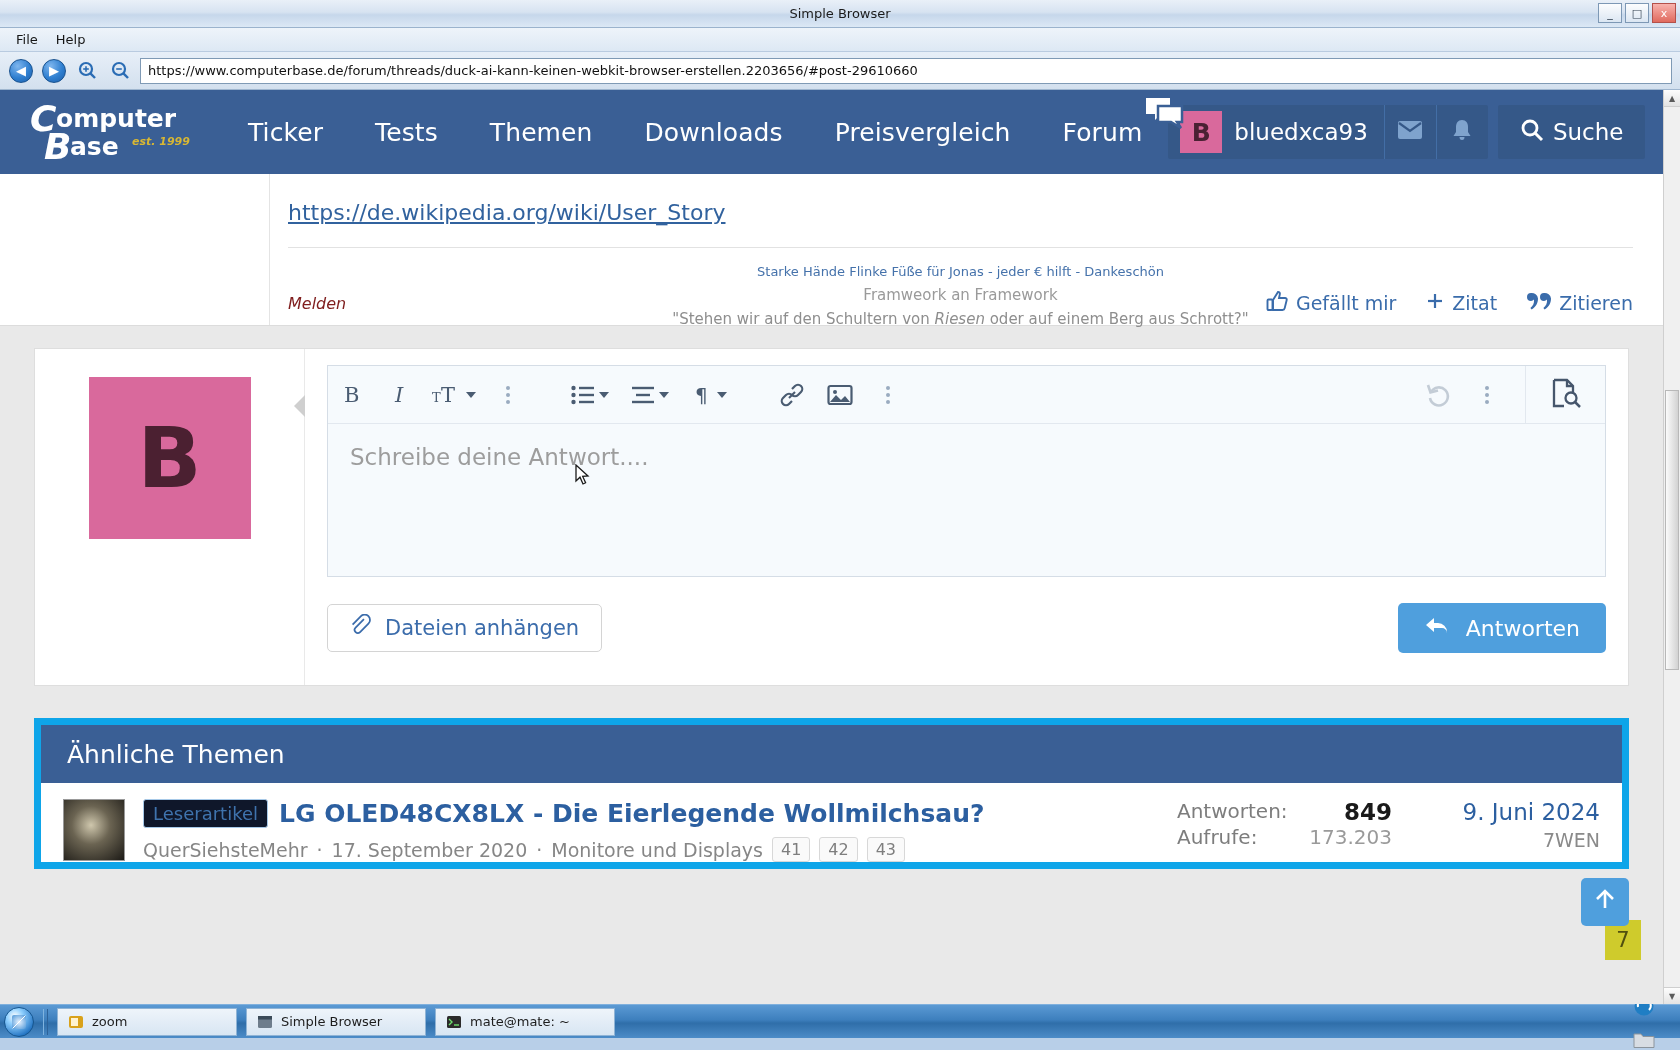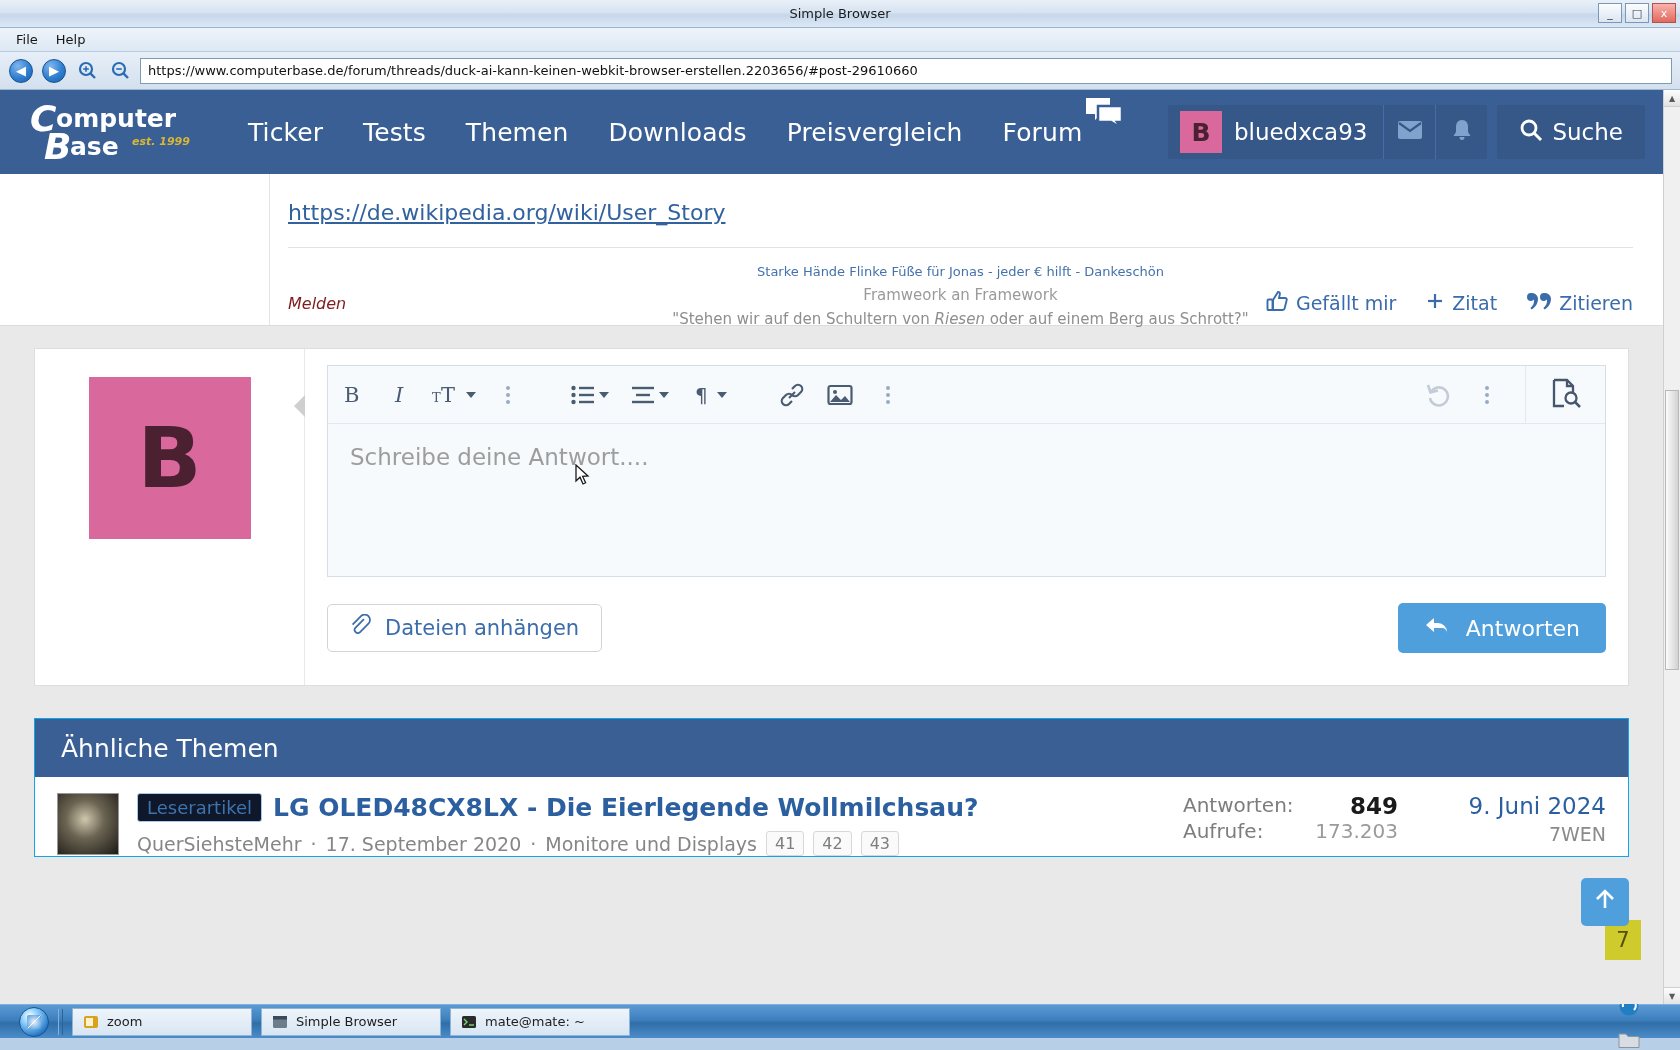--- a/index.html
+++ b/index.html
@@ -90,21 +90,21 @@
 
   
   .site-header {
     height: 84px;
     background: #3a5f95;
     display: flex; align-items: center;
     padding: 0 18px 0 28px;
   }
   .logo { width: 178px; flex: 0 0 auto; position: relative; padding-top: 2px; }
   .logo svg { display: block; }
-  .mainnav { display: flex; align-items: center; gap: 4px; margin-left: 24px; }
+  .mainnav { display: flex; align-items: center; gap: 16px; margin-left: 24px; }
   .mainnav a {
     color: #ffffff; font-size: 25px; text-decoration: none;
     padding: 0 18px; letter-spacing: .1px; position: relative;
   }
   .forum-wrap { position: relative; padding-right: 8px; }
   .forum-bubble { position: absolute; right: -16px; top: -22px; }
   .header-right { margin-left: auto; display: flex; align-items: center; gap: 10px; }
   .user-box {
     background: #355888;
     display: flex; align-items: center; gap: 0;
@@ -250,21 +250,21 @@
     background: #4f9fdd; border-radius: 5px;
     height: 50px; padding: 0 26px;
     display: flex; align-items: center; gap: 14px;
     color: #fff; font-size: 22px;
   }
 
   
   .similar {
     margin: 32px 34px 0 34px;
     background: #fff;
-    border: 1px solid #0ea5e9;
+    border: 7px solid #0ea5e9;
   }
   .similar-head {
     background: #3a5f95; color: #fff;
     height: 58px; display: flex; align-items: center;
     padding: 0 26px; font-size: 25px;
   }
   .thread-row { display: flex; padding: 16px 22px 0 22px; gap: 18px; }
   .thread-thumb {
     width: 62px; height: 62px; flex: 0 0 auto;
     background: radial-gradient(circle at 45% 42%, #cfc7ad 0%, #6b6452 40%, #1c1a16 100%);
@@ -329,21 +329,21 @@
     position: absolute; top: 300px; left: 1px; right: 1px;
     height: 280px;
     background: linear-gradient(to right,#fbfbfb,#d2d2d2);
     border: 1px solid #b8b8b8;
   }
 
   
   .taskbar {
     height: 34px;
     background: linear-gradient(to bottom,#5b9ad4 0%,#3d7fbd 45%,#2f6ea9 55%,#4c8cc8 100%);
-    display: flex; align-items: center; padding: 0 19px; gap: 9px;
+    display: flex; align-items: center; padding: 0 4px; gap: 9px;
     border-top: 1px solid #7fb0dd;
   }
   .start-orb {
     width: 30px; height: 30px; border-radius: 50%;
     background: radial-gradient(circle at 35% 30%, #ffffff 0%, #8fd0ff 30%, #2676c4 75%, #14518f 100%);
     border: 1px solid #16568f; flex: 0 0 auto;
     position: relative;
   }
   .start-orb::after {
     content: ""; position: absolute; left: 7px; top: 7px;

